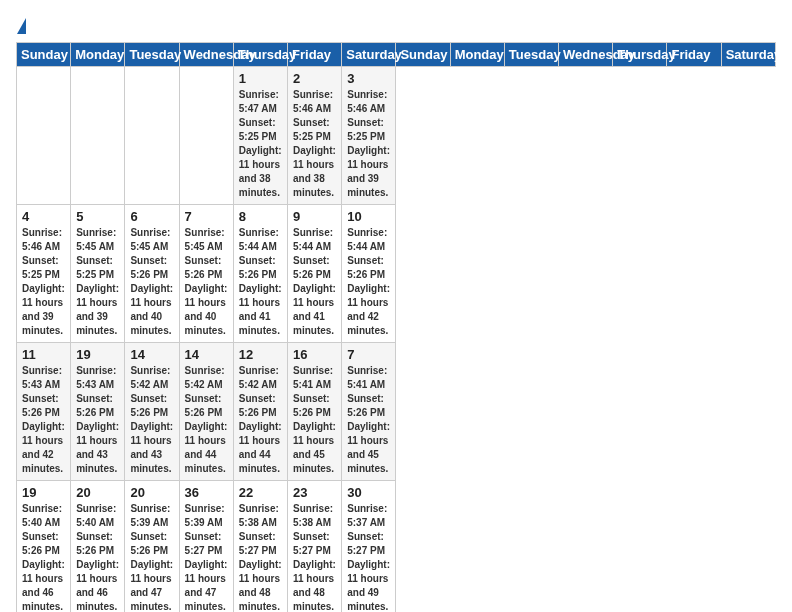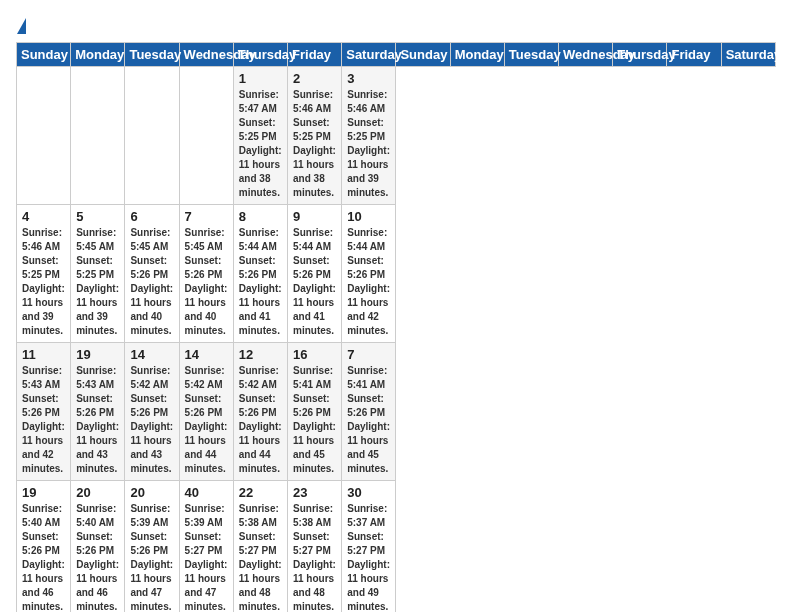--- a/index.html
+++ b/index.html
@@ -259,21 +259,21 @@
 and 46 minutes.</div>
         </td>
         <td>
           <span class="day-num">20</span>
           <div class="day-info" style="white-space: pre-line;">Sunrise: 5:39 AM
 Sunset: 5:26 PM
 Daylight: 11 hours
 and 47 minutes.</div>
         </td>
         <td>
-          <span class="day-num">40</span>
+          <span class="day-num">36</span>
           <div class="day-info" style="white-space: pre-line;">Sunrise: 5:39 AM
 Sunset: 5:27 PM
 Daylight: 11 hours
 and 47 minutes.</div>
         </td>
         <td>
           <span class="day-num">22</span>
           <div class="day-info" style="white-space: pre-line;">Sunrise: 5:38 AM
 Sunset: 5:27 PM
 Daylight: 11 hours

